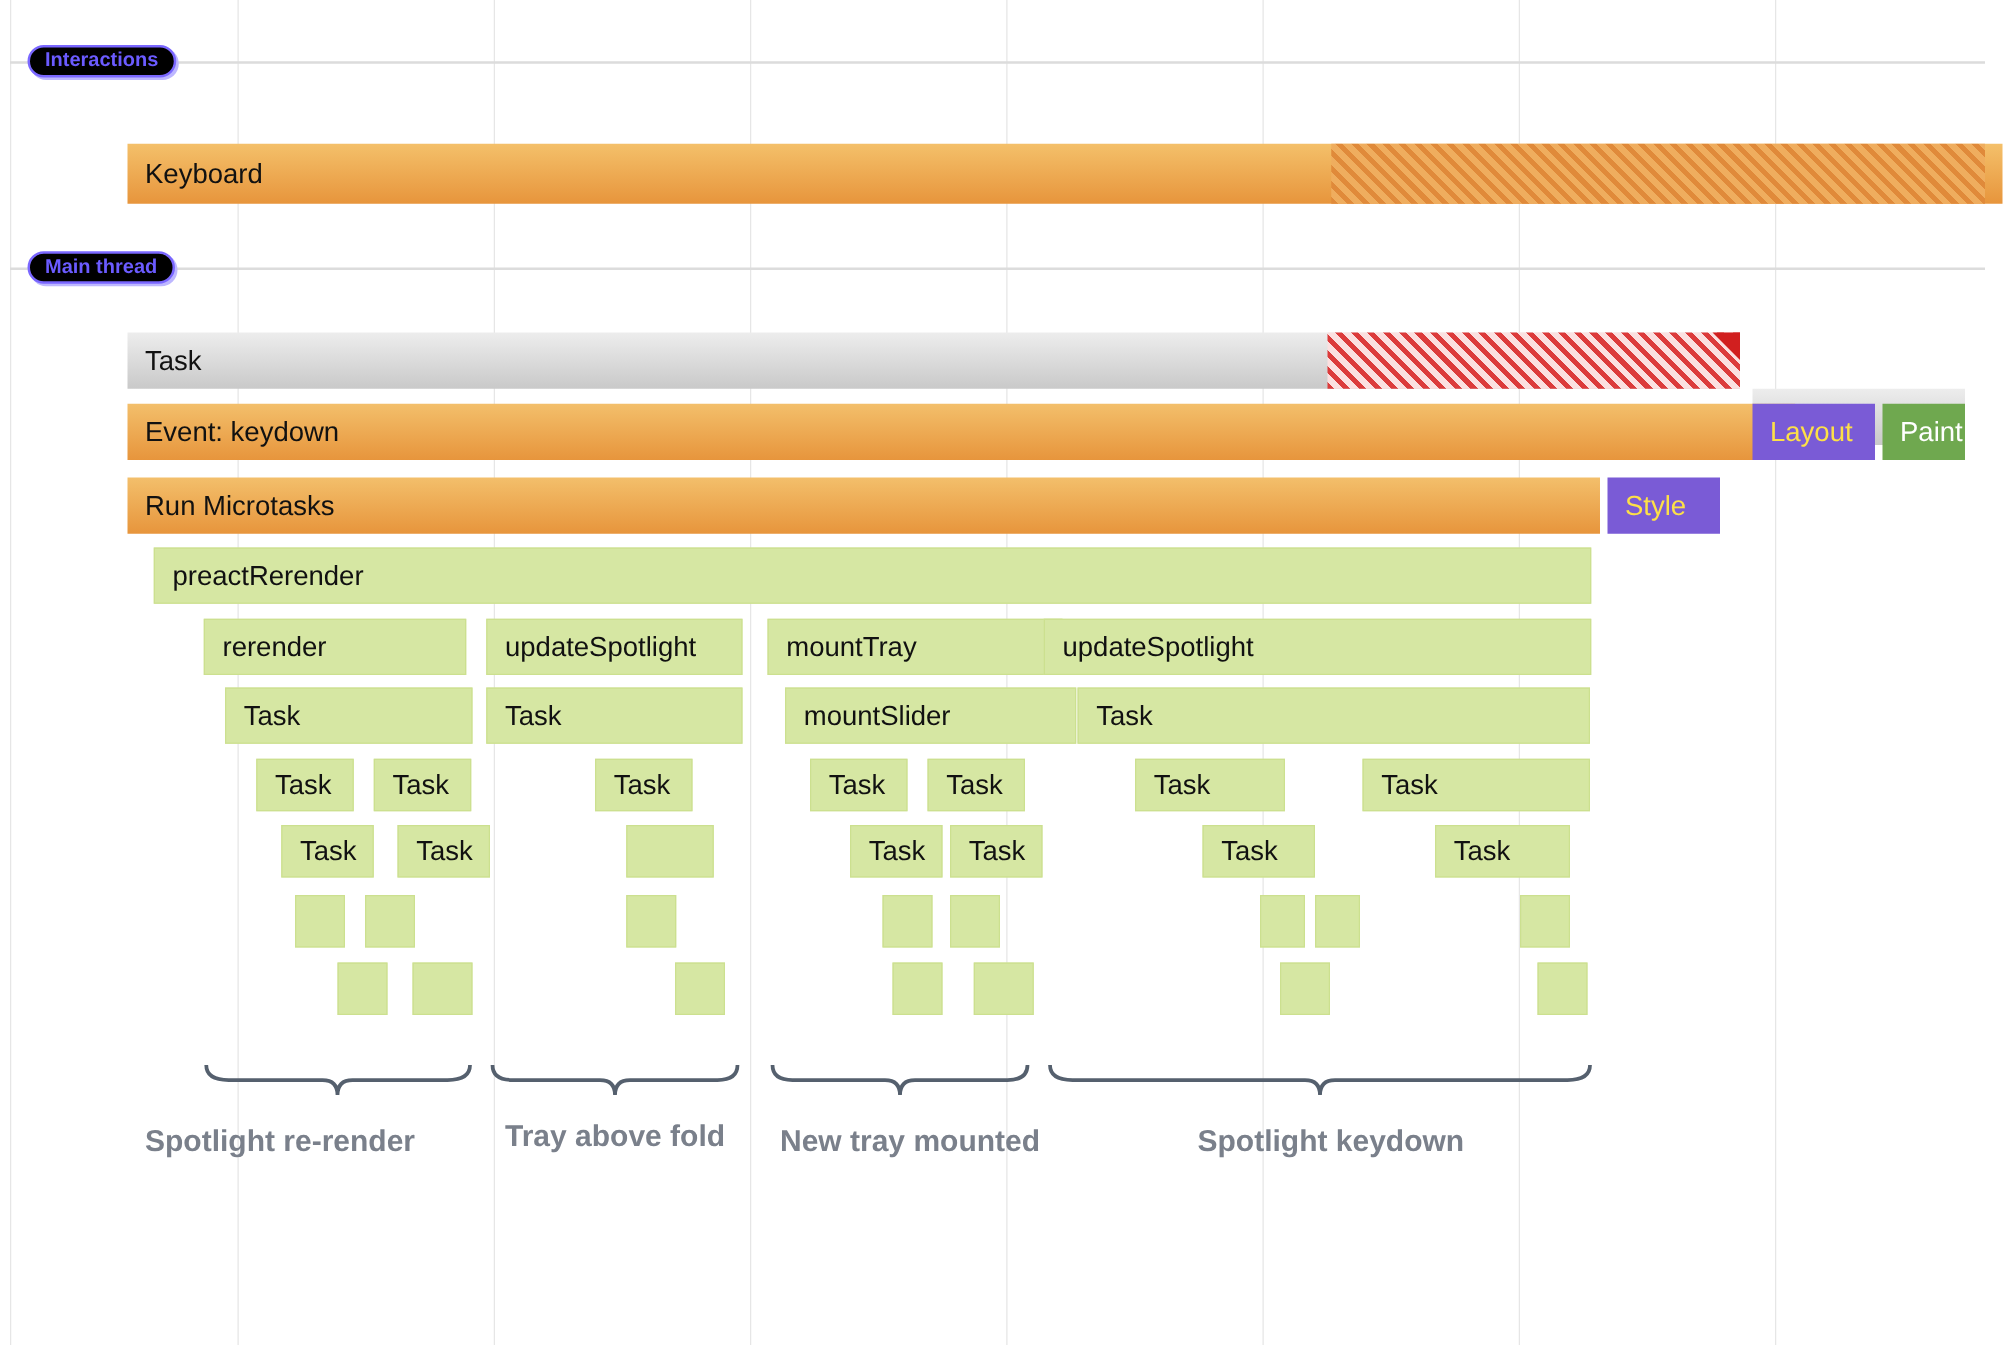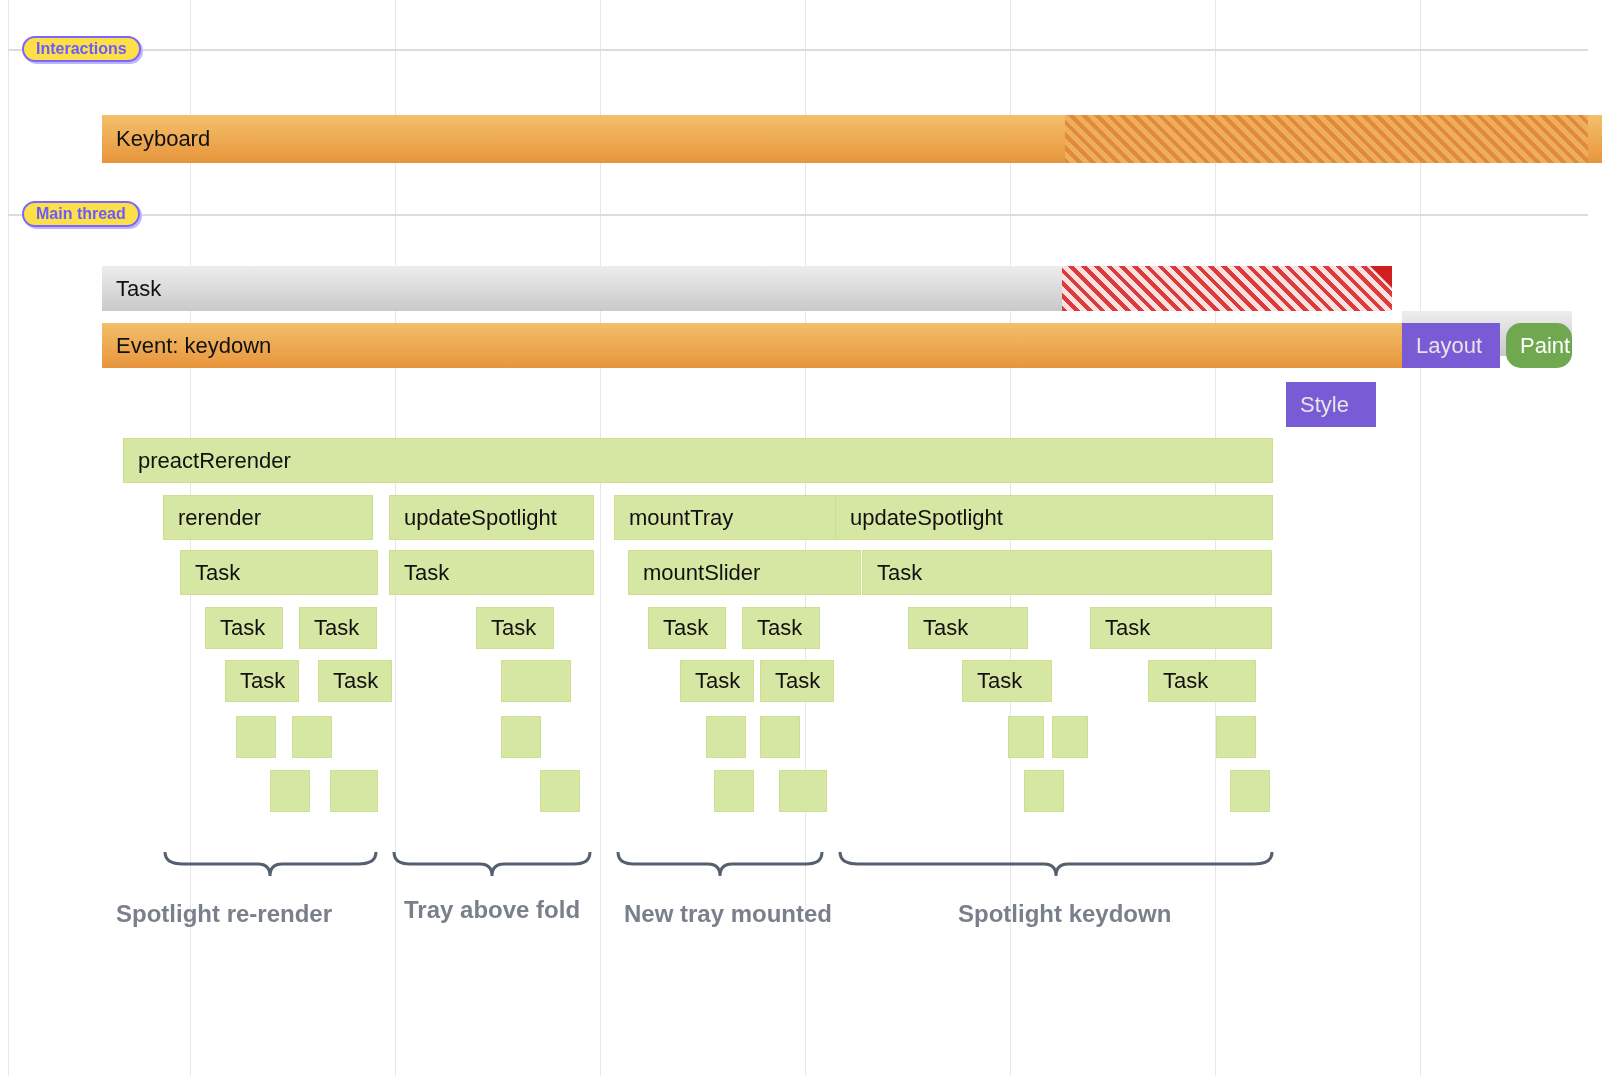--- a/index.html
+++ b/index.html
@@ -18,21 +18,21 @@
   .gridline {
     position: absolute;
     top: 0; bottom: 0;
     width: 1px;
     background: #e6e6e6;
   }
   .pill {
     position: absolute;
     border: 2px solid #7a67ff;
     border-radius: 14px;
-    background: #fde047;
+    background: #000000;
     color: #6b5bff;
     font-size: 16px;
     font-weight: 600;
     padding: 2px 12px;
     box-shadow: 2px 2px 0 #bdb7ff;
     display: inline-flex;
     align-items: center;
     height: 26px;
     z-index: 3;
   }
@@ -78,26 +78,25 @@
     border-left: 22px solid transparent;
   }
   .event-orange {
     background: linear-gradient(to bottom, #f3bf6b, #e7953c);
   }
   .micro-orange {
     background: linear-gradient(to bottom, #f3bf6b, #e7953c);
   }
   .style-purple, .layout-purple {
     background: #7a5bd6;
-    color: #e5e5e5;
+    color: #fde047;
   }
   .paint-green {
     background: #6fa84f;
     color: #fff;
-    border-radius: 15px;
   }
   .green-block {
     position: absolute;
     background: #d6e7a3;
     border: 1px solid #cce08f;
     height: 45px;
     display: flex;
     align-items: center;
     padding-left: 14px;
     font-size: 22px;
@@ -160,20 +159,23 @@
   <div class="bar event-orange" style="left:102px; width:1334px; top:323px">
     <span>Event: keydown</span>
   </div>
   <div class="bar layout-purple" style="left:1402px; width:98px; top:323px">
     <span>Layout</span>
   </div>
   <div class="bar paint-green" style="left:1506px; width:66px; top:323px">
     <span>Paint</span>
   </div>
 
+  <div class="bar micro-orange" style="left:102px; width:1178px; top:382px">
+    <span>Run Microtasks</span>
+  </div>
   <div class="bar style-purple" style="left:1286px; width:90px; top:382px">
     <span>Style</span>
   </div>
 
   <div class="green-block" style="left:123px; width:1150px; top:438px">
     <span>preactRerender</span>
   </div>
 
   <div class="green-block" style="left:163px; width:210px; top:495px">
     <span>rerender</span>

